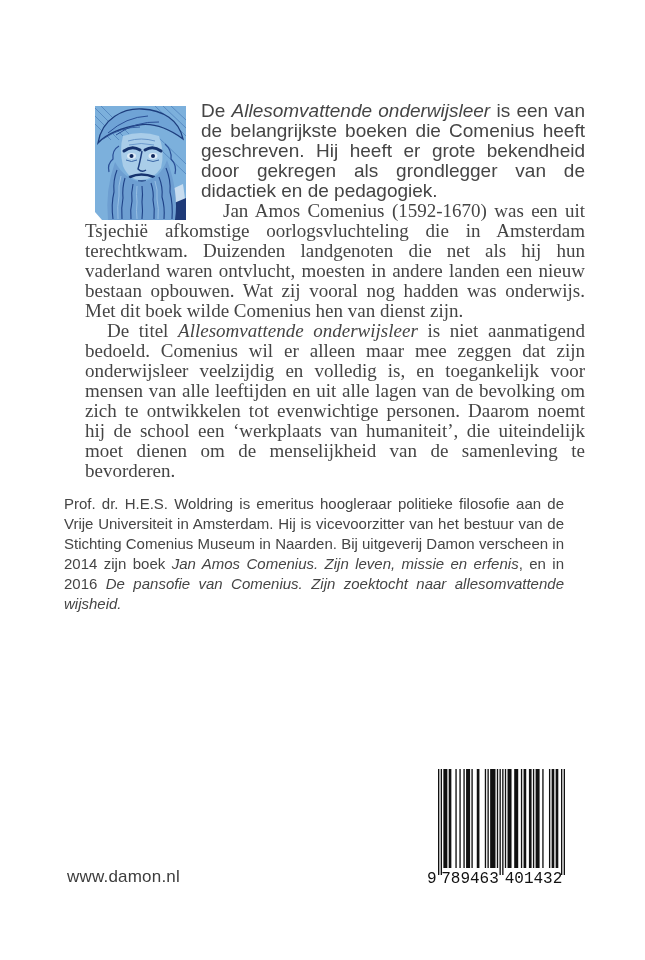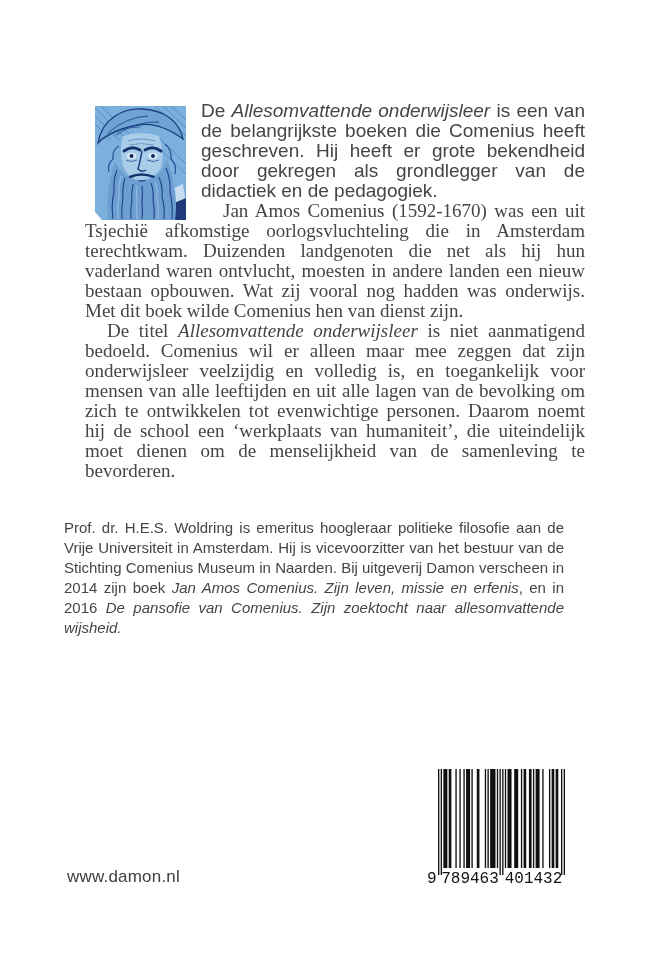--- a/index.html
+++ b/index.html
@@ -14,21 +14,21 @@
   }
   .main-text p{margin:0;}
   .indent{text-indent:22px;font-family:Liberation Serif, serif;}
   em{font-style:italic;}
   .portrait{
     float:left;width:91px;height:114px;margin:5px 15px 0 10px;
   }
   .portrait svg{display:block;width:91px;height:114px;}
   .bio{
     position:absolute;left:64px;top:494px;width:500px;
-    text-align:justify;font-size:15px;line-height:20px;margin-top:24px;
+    text-align:justify;font-size:15px;line-height:20px;
   }
   .website{
     position:absolute;left:67px;top:867px;
     font-size:17px;color:#3d3d3d;letter-spacing:0.2px;
   }
   .barcode{position:absolute;left:427px;top:769px;}
   .barcode text{
     font-family:"Liberation Mono","DejaVu Sans Mono",monospace;
     font-size:16px;fill:#111111;
   }

